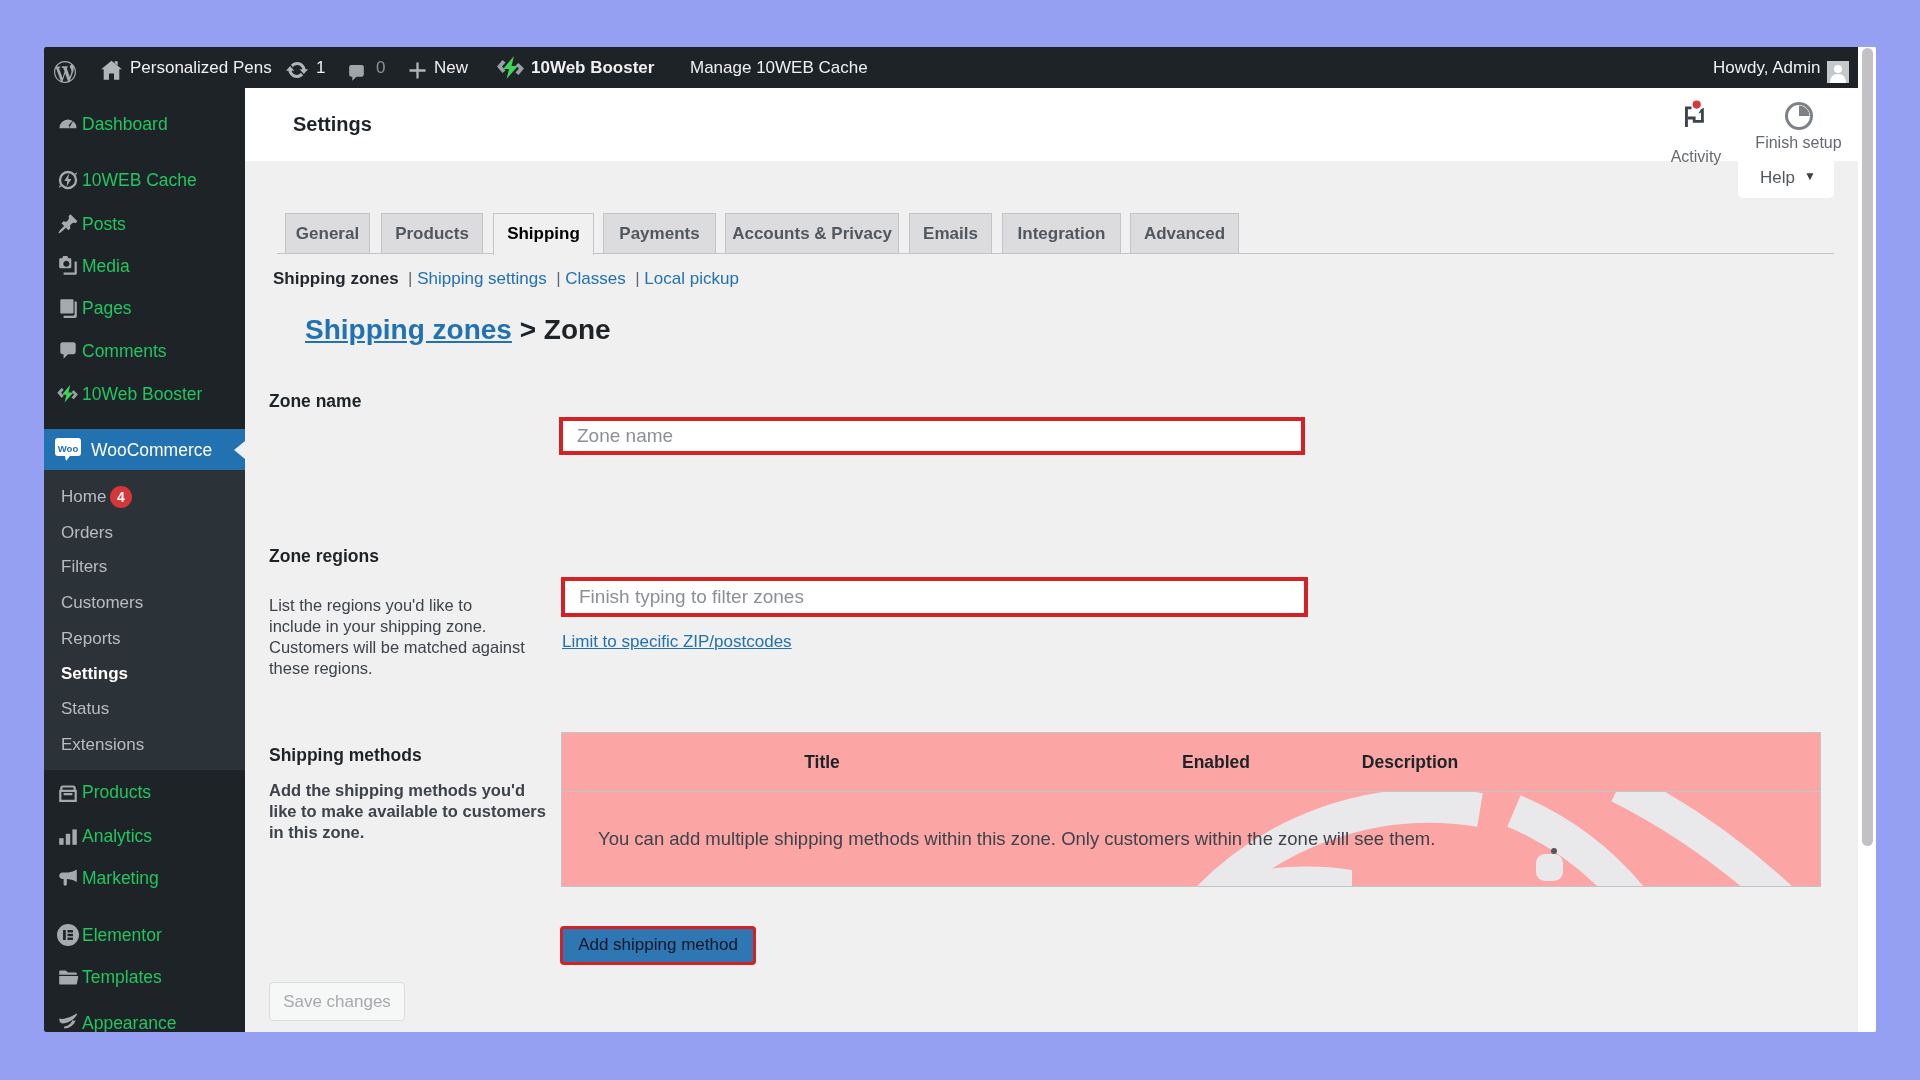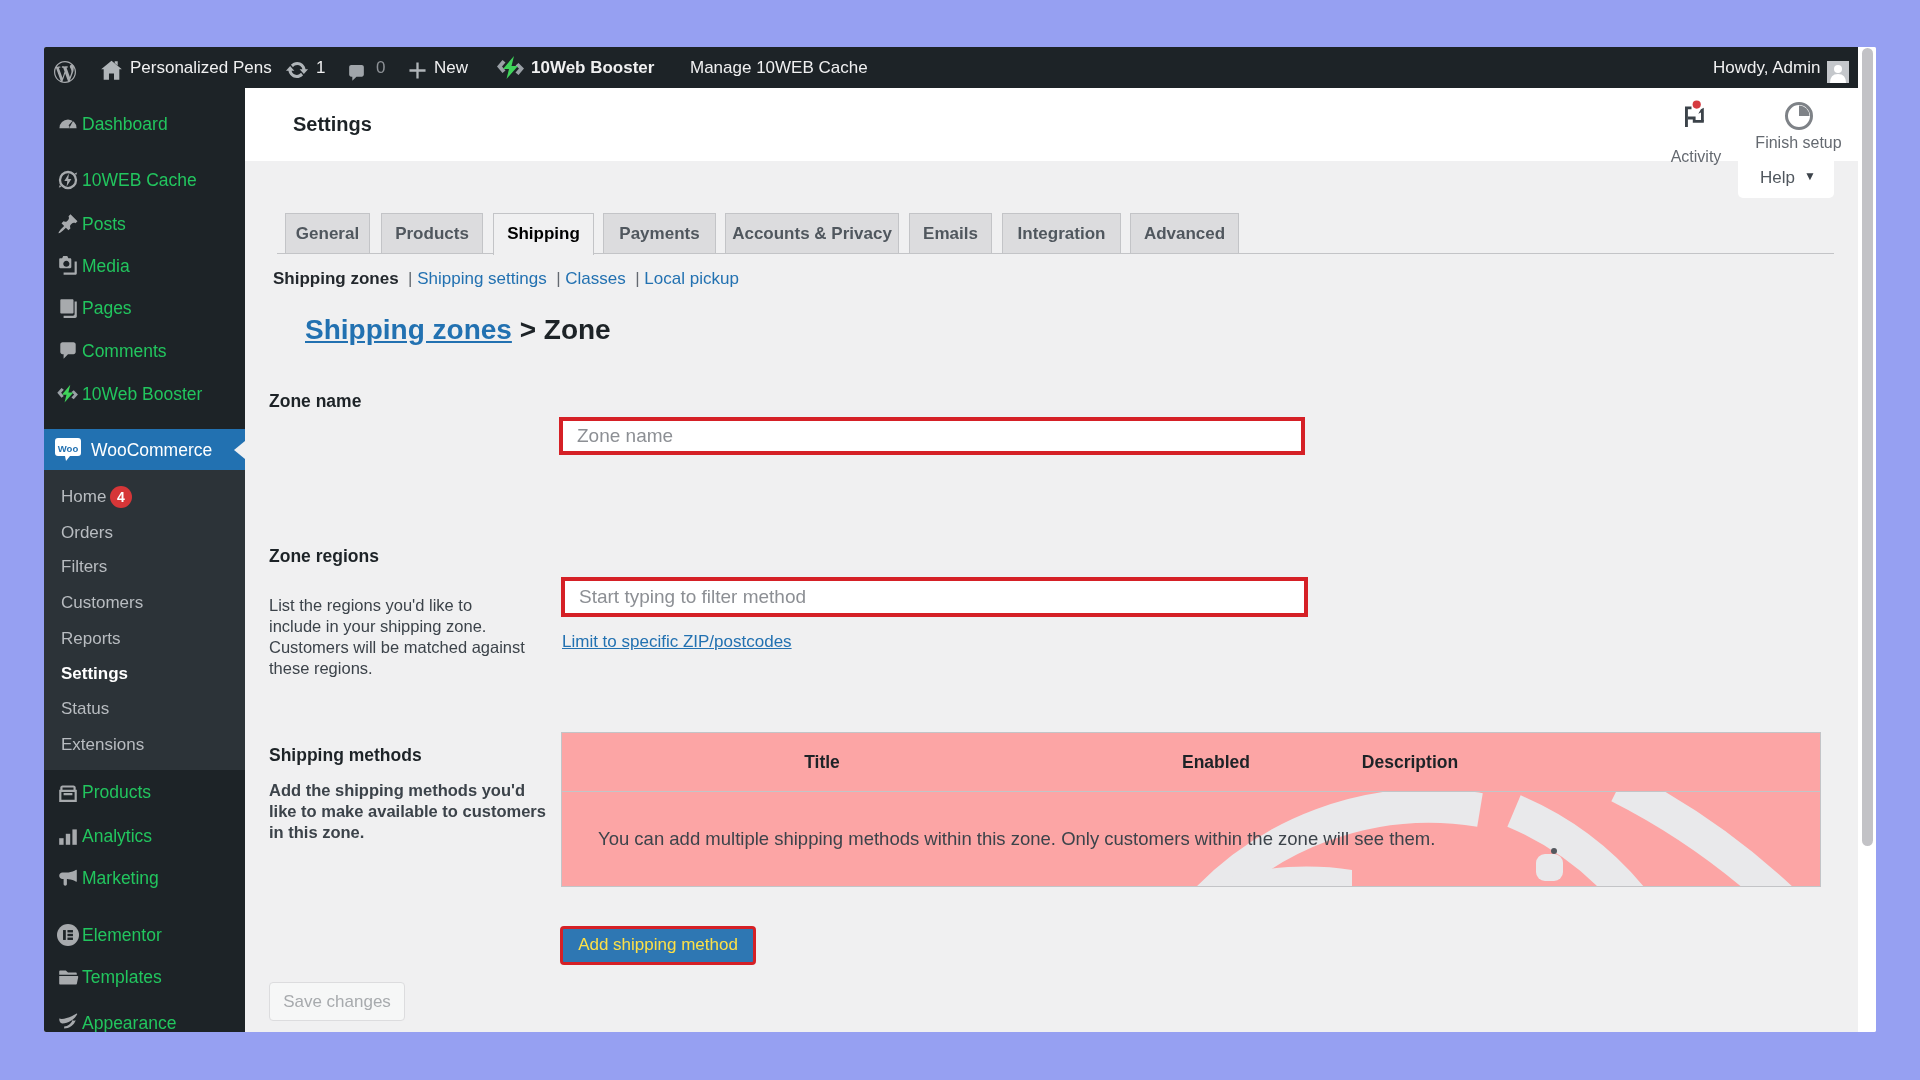--- a/index.html
+++ b/index.html
@@ -24,21 +24,21 @@
   .helptab { position:absolute; left:1493px; top:73px; width:96px; height:37px; background:#ffffff; border-radius:0 0 5px 5px; color:#50575e; font-size:17px; }
   
   .tab { position:absolute; top:125px; height:40px; background:#dcdcde; border:1px solid #c3c4c7; border-bottom:none; color:#50575e; font-weight:bold; font-size:17px; text-align:center; line-height:40px; }
   .tab.active { background:#f0f0f1; color:#000; top:125px; height:42px; z-index:2; }
   .tabline { position:absolute; left:32px; top:165px; width:1557px; height:1px; background:#c3c4c7; }
   .blue { color:#2271b1; }
   .redbox { position:absolute; border:4px solid #d52026; background:#fff; }
   .ph { color:#8c8f94; font-size:19px; position:absolute; left:14px; top:50%; transform:translateY(-50%); }
   .label { position:absolute; font-weight:bold; font-size:17.5px; color:#1d2327; }
   .desc { position:absolute; font-size:16.5px; color:#3c434a; line-height:21px; }
-  .btn-blue { position:absolute; background:#2e77b3; border:3px solid #d52026; color:#fde047; font-size:17px; text-align:center; }
+  .btn-blue { position:absolute; background:#2e77b3; border:3px solid #d52026; color:#0f172a; font-size:17px; text-align:center; }
   .btn-grey { position:absolute; background:#f6f7f7; border:1px solid #dcdcde; border-radius:4px; color:#a7aaad; font-size:17px; text-align:center; }
   
   .scrolltrack { position:absolute; left:1814px; top:0; width:18px; height:985px; background:#ffffff; }
   .scrollthumb { position:absolute; left:4px; top:1px; width:11px; height:798px; background:#c2c2c6; border-radius:6px; }
 </style>
 </head>
 <body>
 <div class="win">
 
   <div class="adminbar">
@@ -248,21 +248,21 @@
     </div>
 
     <div class="label" style="left:24px; top:303px;">Zone name</div>
     <div class="redbox" style="left:314px; top:329px; width:746px; height:38px;">
       <span class="ph">Zone name</span>
     </div>
 
     <div class="label" style="left:24px; top:458px;">Zone regions</div>
     <div class="desc" style="left:24px; top:507px; width:300px;">List the regions you'd like to<br>include in your shipping zone.<br>Customers will be matched against<br>these regions.</div>
     <div class="redbox" style="left:316px; top:489px; width:747px; height:40px;">
-      <span class="ph">Start typing to filter method</span>
+      <span class="ph">Finish typing to filter zones</span>
     </div>
     <div style="position:absolute; left:317px; top:544px; font-size:17px; color:#2271b1; text-decoration:underline;">Limit to specific ZIP/postcodes</div>
 
     <div class="label" style="left:24px; top:657px;">Shipping methods</div>
     <div class="desc" style="left:24px; top:692px; width:310px;font-weight:bold;">Add the shipping methods you'd<br>like to make available to customers<br>in this zone.</div>
 
     <div style="position:absolute; left:316px; top:644px; width:1260px; height:155px; background:#fca5a5; border:1px solid #c3c4c7; overflow:hidden;">
       <svg style="position:absolute; left:0; top:59px;" width="1258" height="94" viewBox="0 0 1258 94">
         <g fill="none" stroke="#e9e9eb" stroke-width="34">
           <path d="M 630,125 A 309,309 0 0 1 918,18"></path>

